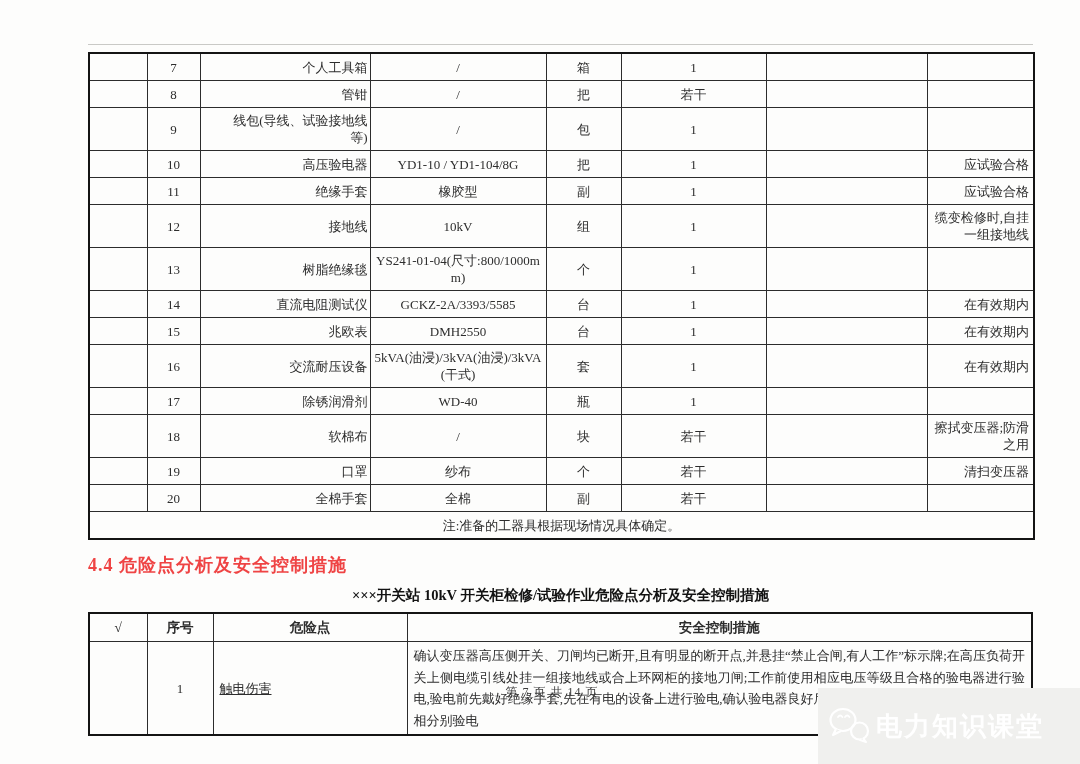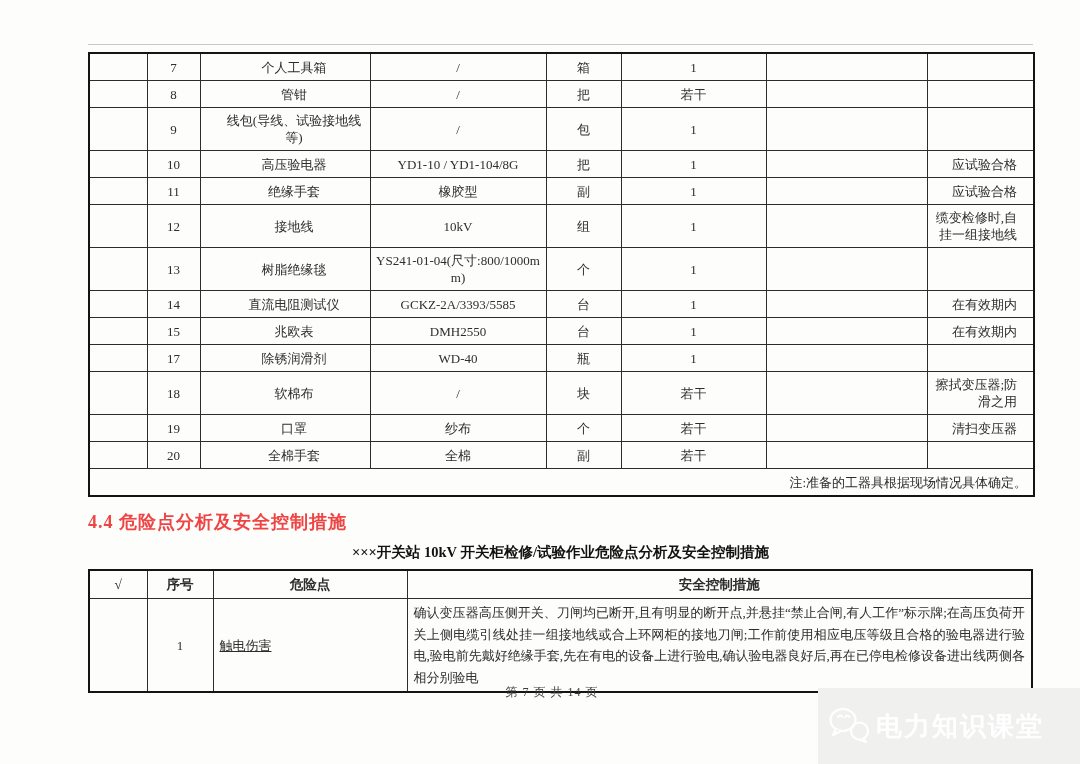--- a/index.html
+++ b/index.html
@@ -20,23 +20,23 @@
     border:1px solid #2c2c2c;
     font-size:13px;
     line-height:17px;
     padding:4px 2px;
     vertical-align:middle;
     word-break:break-all;
     color:#2d2d2d;
   }
   .t1 td{height:18px;}
   .c-center{text-align:center;}
-  .c-left{text-align:center;padding-left:20px;}
-  .c-right{text-align:right;padding-right:16px;}
-  .note-cell{text-align:right;padding:4px 6px;height:16px;margin-top:25px;}
+  .c-left{text-align:right;padding-left:20px;}
+  .c-right{text-align:right;padding-right:4px;}
+  .note-cell{text-align:center;padding:4px 6px;height:16px;margin-top:25px;}
   .sec-heading{
     margin:13px 0 0 0;
     font-size:18px;font-weight:bold;color:#ef4444;
     letter-spacing:1px;
   }
   .sub-title{
     margin:9px 0 7px 0;
     text-align:center;font-size:14.5px;font-weight:bold;color:#121212;font-family:Liberation Serif, serif;
   }
   .t2 th{font-weight:bold;font-size:13.5px;padding:5px 2px;}
@@ -176,20 +176,30 @@
             <td class="c-center"></td>
             <td class="c-center">15</td>
             <td class="c-left">兆欧表</td>
             <td class="c-center">DMH2550</td>
             <td class="c-center">台</td>
             <td class="c-center">1</td>
             <td class="c-center"></td>
             <td class="c-right">在有效期内</td>
           </tr>
 
+          <tr>
+            <td class="c-center"></td>
+            <td class="c-center">16</td>
+            <td class="c-left">交流耐压设备</td>
+            <td class="c-center">5kVA(油浸)/3kVA(油浸)/3kVA(干式)</td>
+            <td class="c-center">套</td>
+            <td class="c-center">1</td>
+            <td class="c-center"></td>
+            <td class="c-right">在有效期内</td>
+          </tr>
 
           <tr>
             <td class="c-center"></td>
             <td class="c-center">17</td>
             <td class="c-left">除锈润滑剂</td>
             <td class="c-center">WD-40</td>
             <td class="c-center">瓶</td>
             <td class="c-center">1</td>
             <td class="c-center"></td>
             <td class="c-right"></td>

